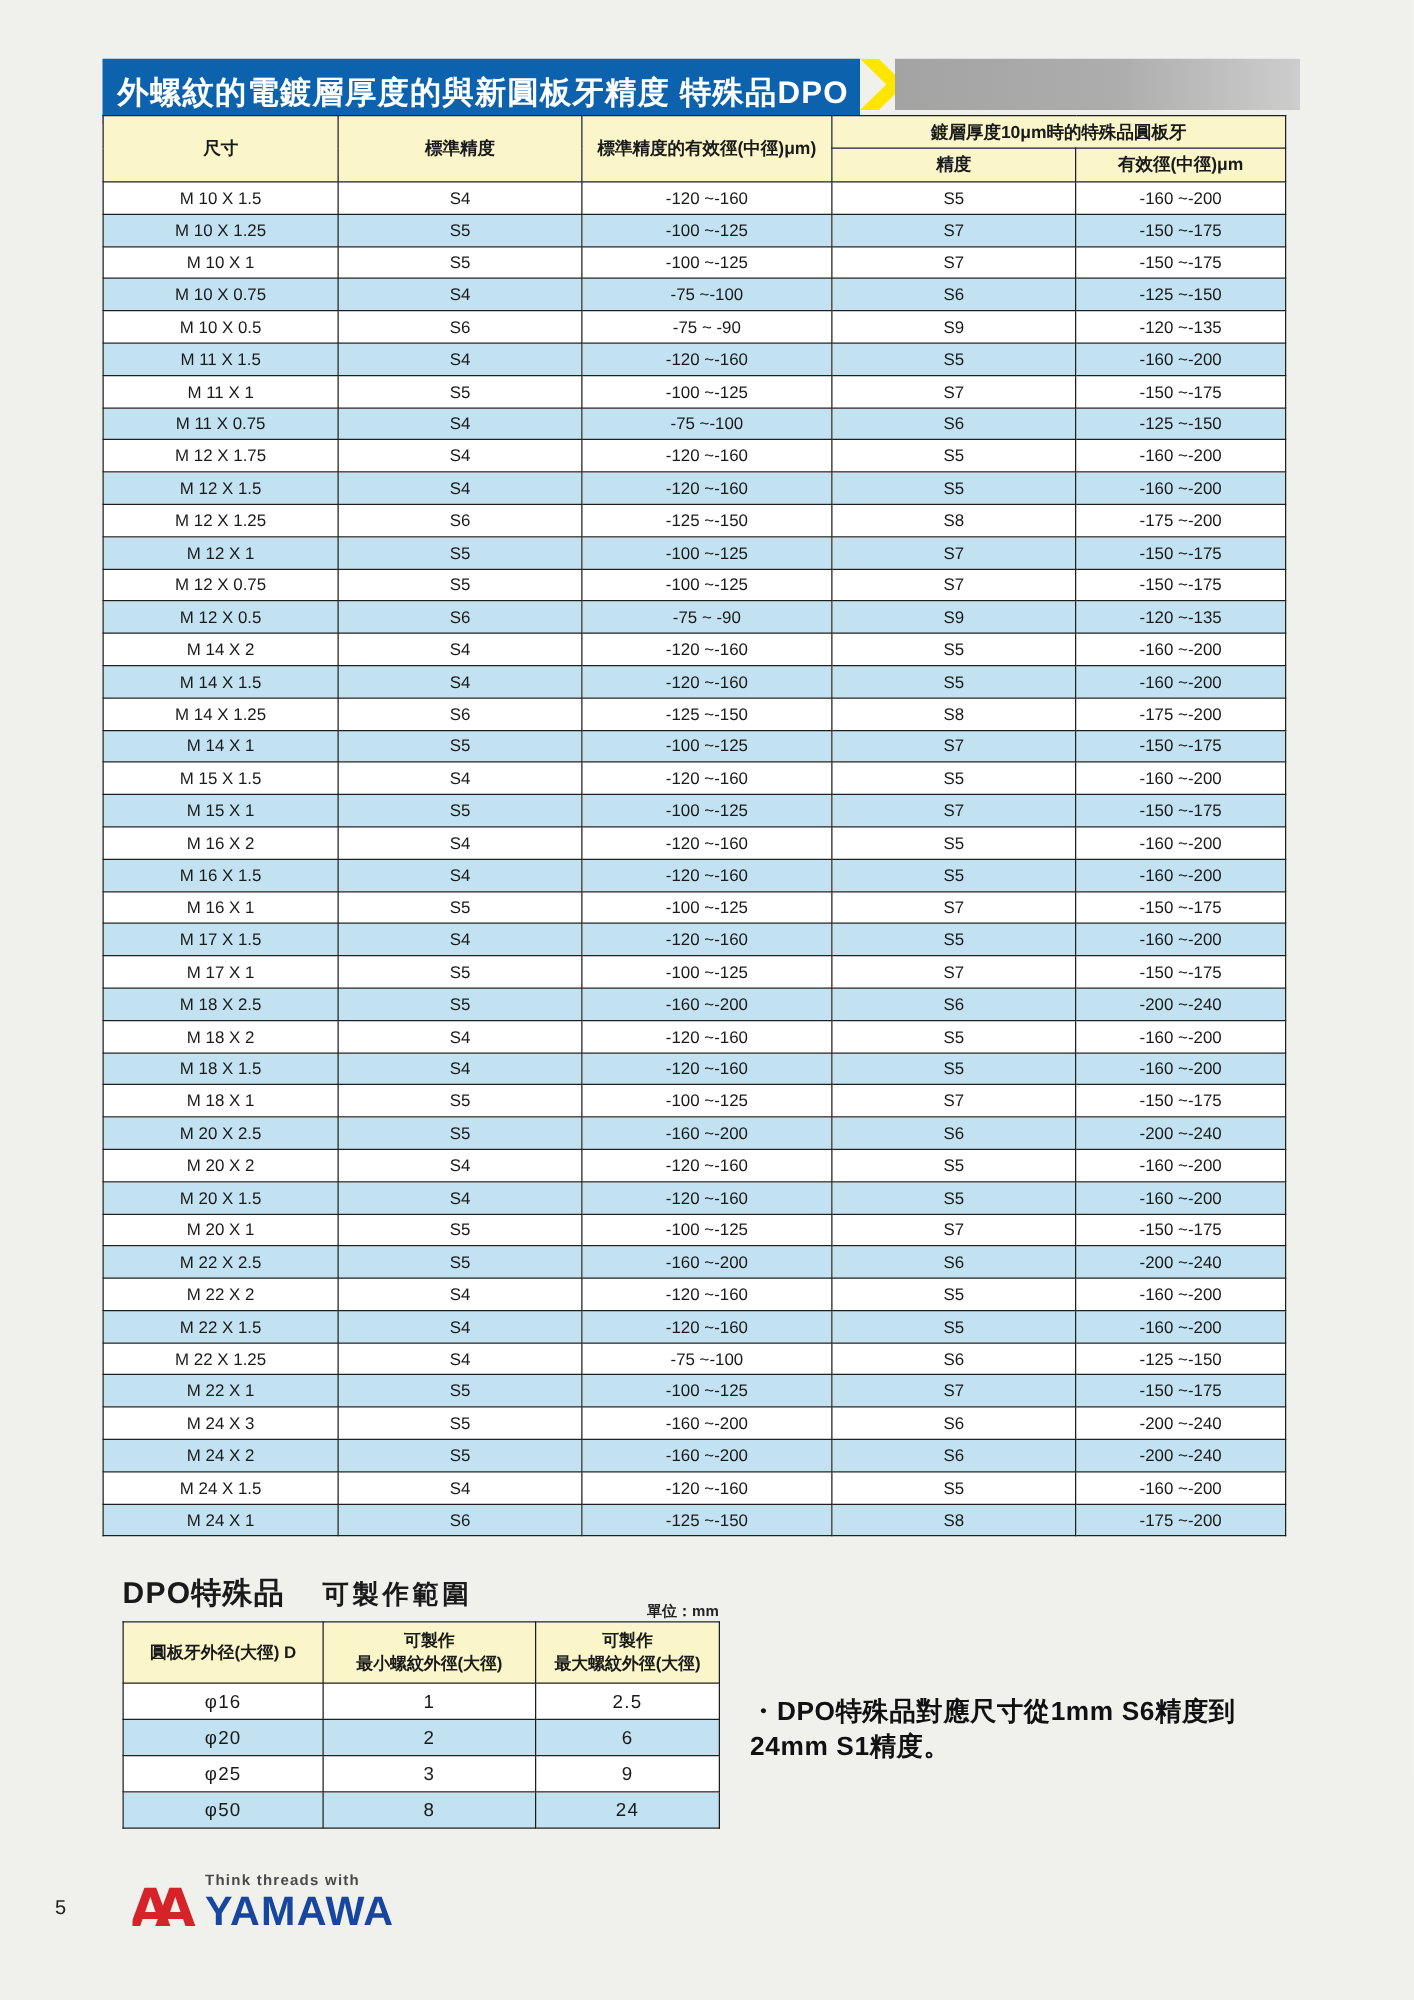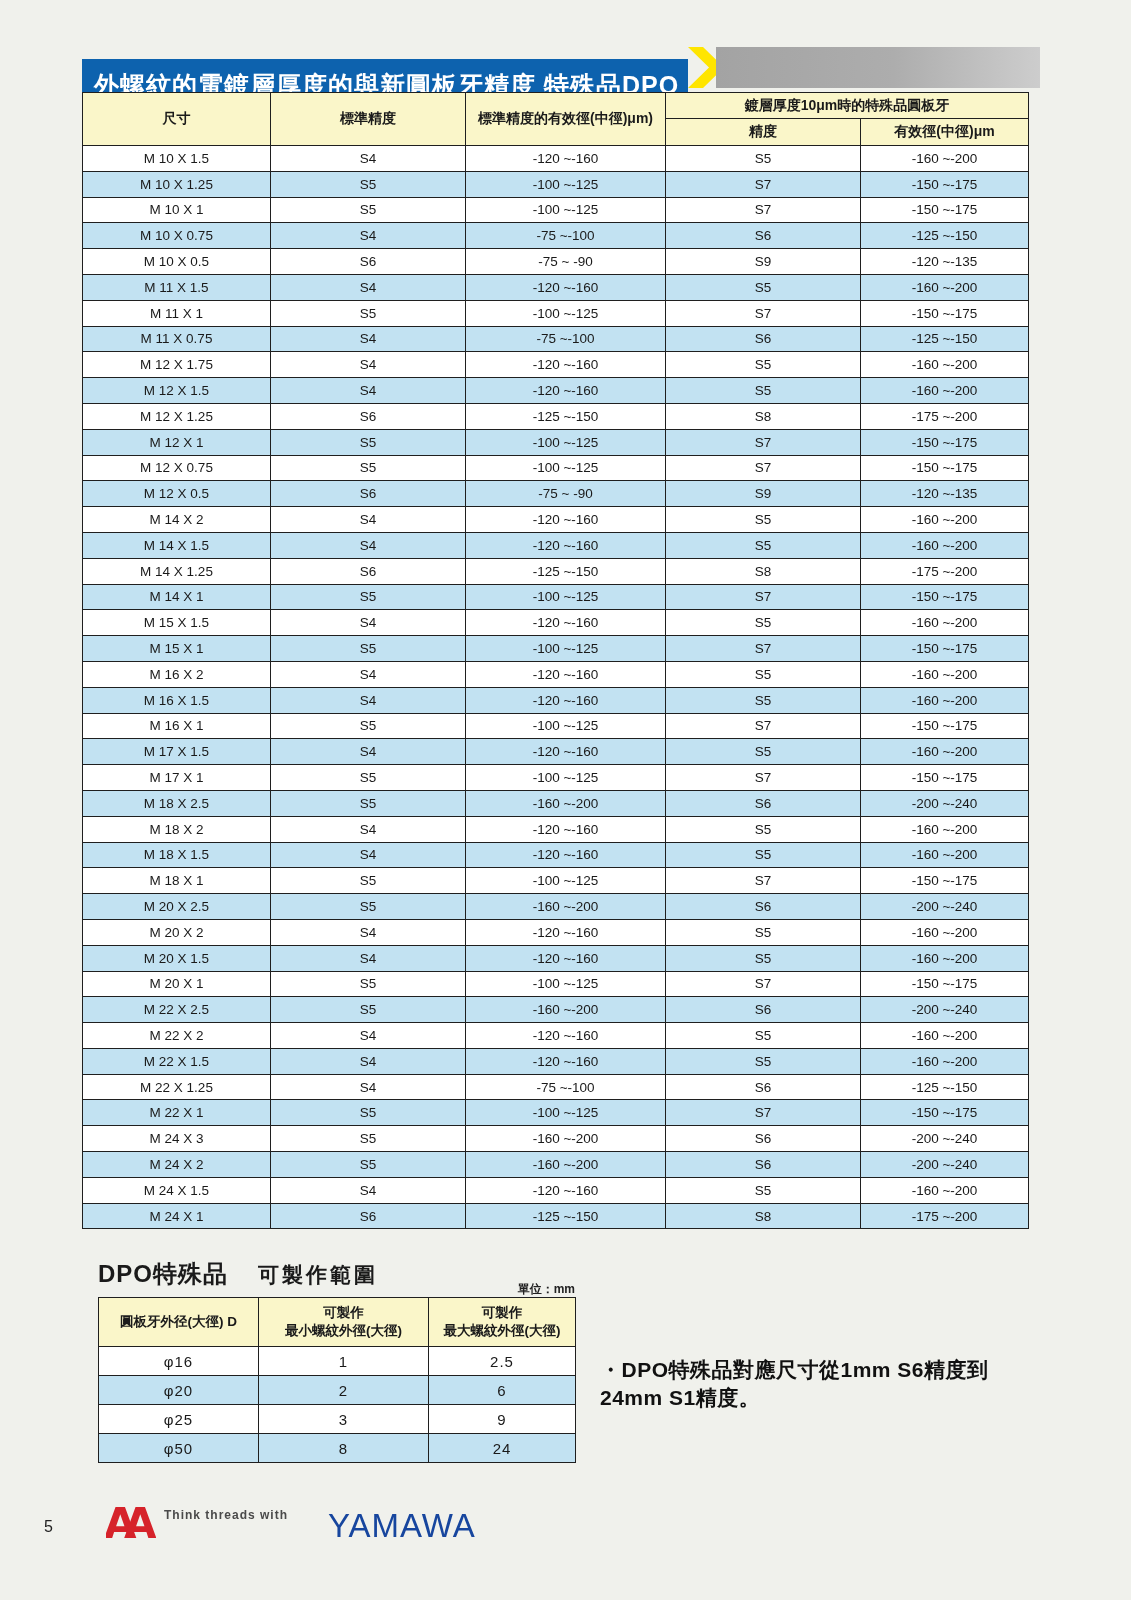--- a/index.html
+++ b/index.html
@@ -6,21 +6,21 @@
   html,body { width:1131px; height:1600px; }
   body {
     position:relative;
     background:#f0f1ec;
     font-family:"Liberation Sans","DejaVu Sans",sans-serif;
     color:#1a1a1a;
     overflow:hidden;
   }
   
   .title-bar {
-    position:absolute; left:82px; top:59px; width:606px; height:52px;
+    position:absolute; left:82px; top:47px; width:606px; height:52px;
     background:#0d62ae; display:flex; align-items:center; padding-left:12px;
   }
   .title-bar .title-text {
     color:#ffffff; font-size:25px; font-weight:bold; letter-spacing:1px; white-space:nowrap;
   }
   .title-chevron { position:absolute; left:688px; top:47px; width:36px; height:41px; }
   .title-gray-bar {
     position:absolute; left:716px; top:47px; width:324px; height:41px;
     background:linear-gradient(to right,#a3a3a3 0%,#adadad 55%,#cdcdcd 100%);
   }
@@ -43,23 +43,23 @@
   .dpo-table-wrap { position:absolute; left:98px; top:1297px; width:424px; }
   .dpo-table th { background:#faf6c9; font-size:13.5px; font-weight:bold; height:49px; line-height:1.35; padding:2px; }
   .dpo-table td { height:29px; font-size:15px; letter-spacing:1px; }
   .dpo-table tbody tr:nth-child(even) td { background:#c2e2f2; }
   .notes { position:absolute; left:600px; top:1338px; width:450px; }
   .note { font-size:21px; font-weight:600; color:#111; line-height:1.35; margin-bottom:14px; letter-spacing:0.5px;margin-top:18px; }
   
   .page-number { position:absolute; left:44px; top:1518px; font-size:16px; color:#222; }
   .logo { position:absolute; left:106px; top:1498px; display:flex; align-items:flex-end; }
   .logo-mark { width:50px; height:46px; margin-right:8px; }
-  .logo-textblock { display:flex; flex-direction:row; line-height:1; padding-bottom:2px;gap:40px; }
+  .logo-textblock { display:flex; flex-direction:column; line-height:1; padding-bottom:2px; }
   .logo-tagline { font-size:12px; color:#4a4a4a; font-weight:bold; letter-spacing:1px; margin-bottom:2px; }
-  .logo-name { font-size:33px; font-weight:normal; color:#17469e; letter-spacing:1px; }
+  .logo-name { font-size:33px; font-weight:bold; color:#17469e; letter-spacing:1px; }
 </style>
 </head>
 <body>
 
 <div class="title-bar">
   <span class="title-text">外螺紋的電鍍層厚度的與新圓板牙精度 特殊品DPO</span>
 </div>
 <svg class="title-chevron" viewBox="0 0 36 41">
   <polygon points="0,0 15,0 36,20.5 15,41 0,41 21,20.5" fill="#ffe500"></polygon>
 </svg>

